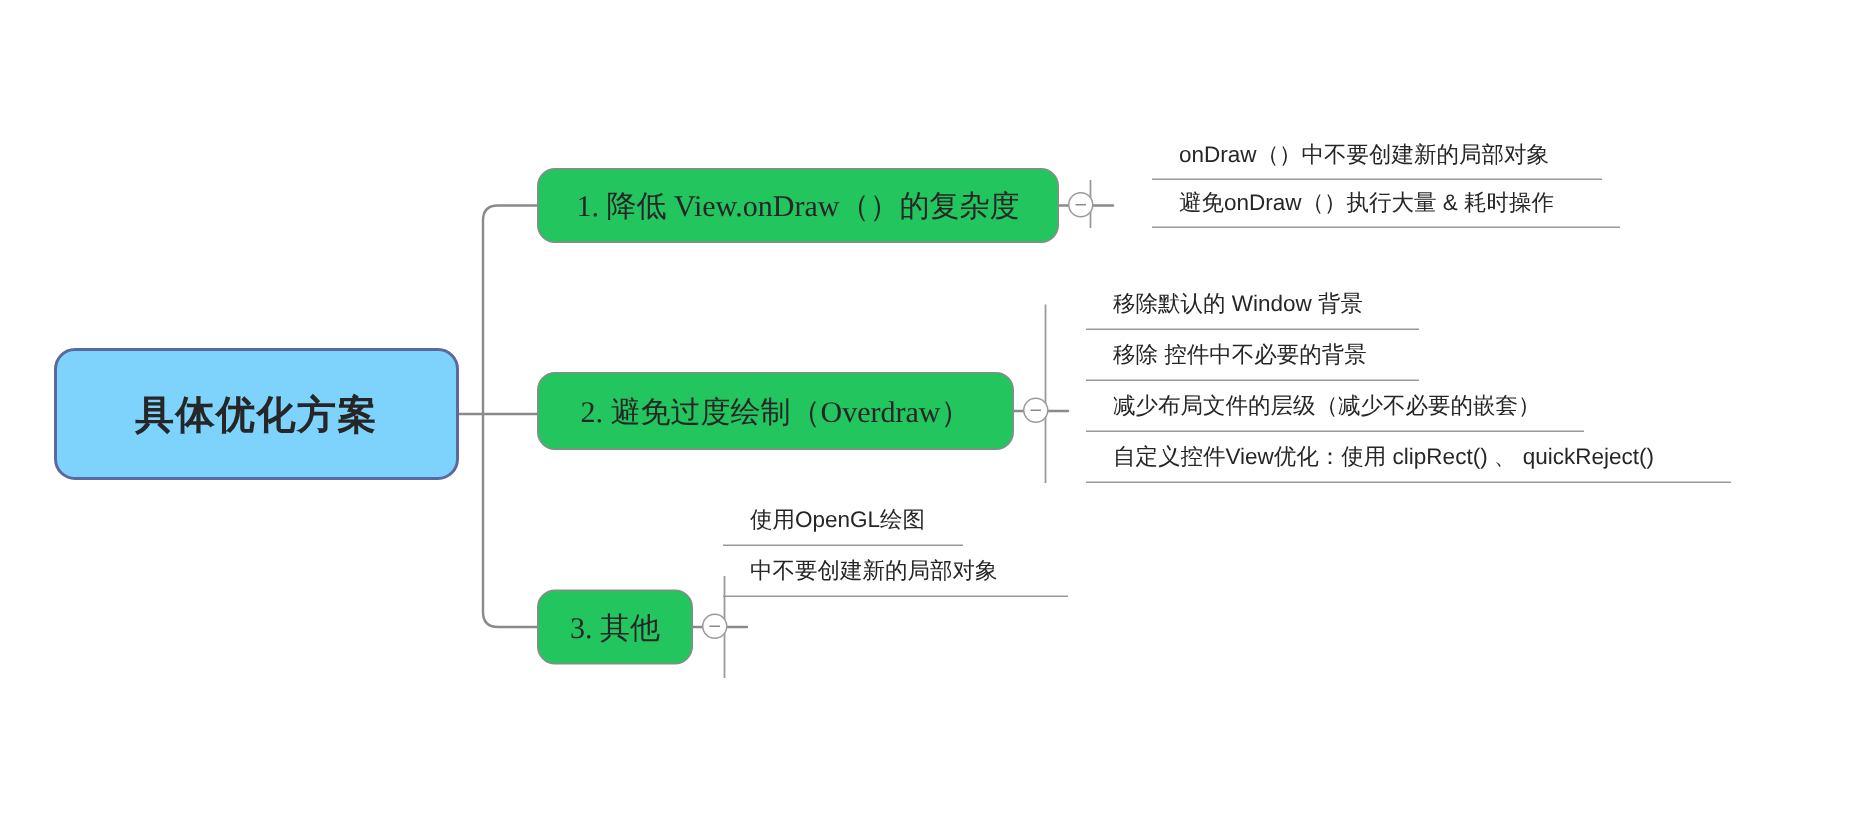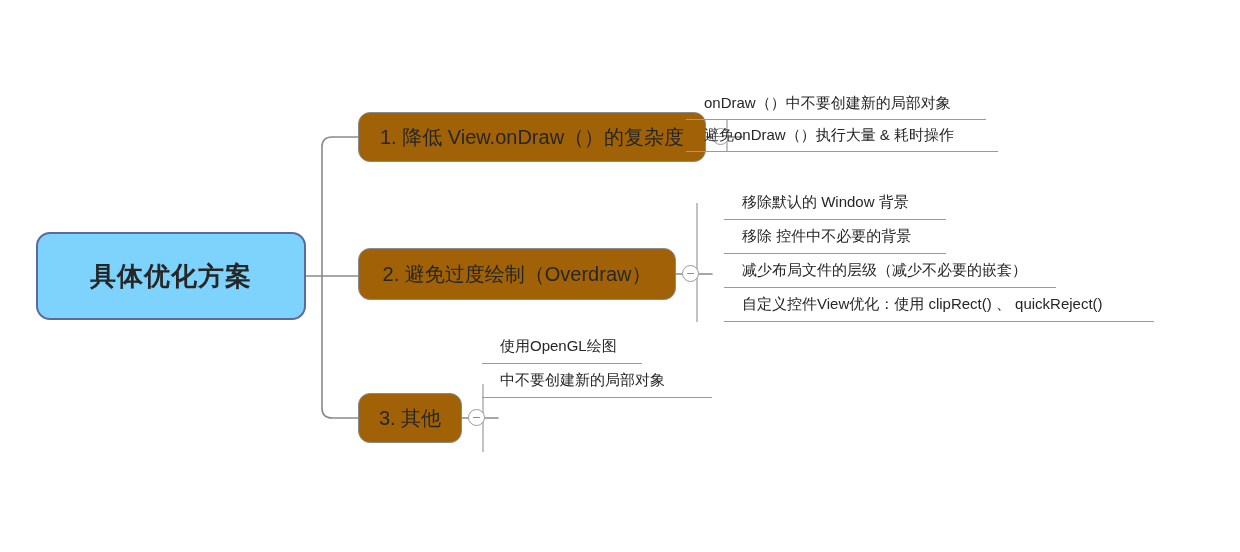--- a/index.html
+++ b/index.html
@@ -49,25 +49,26 @@
     letter-spacing: 1px;
     color: #262626;
   }
 
   
   .branch-node {
     position: absolute;
     box-sizing: border-box;
     border: 1.4px solid #8a8a8a;
     border-radius: 12px;
-    background: #a16207;
+    background: #22c55e;
     display: flex;
     align-items: center;
     justify-content: center;
     padding: 0 14px;
+    font-family: Liberation Serif, serif;
   }
   .branch-label {
     font-size: 20px;
     color: #262626;
     white-space: nowrap;
   }
   #branch-1 { left: 358px; top: 112px; width: 348px; height: 50px; }
   #branch-2 { left: 358px; top: 248px; width: 318px; height: 52px; }
   #branch-3 { left: 358px; top: 393px; width: 104px; height: 50px; }
 
@@ -101,21 +102,21 @@
     box-sizing: border-box;
     display: flex;
     align-items: center;
     white-space: nowrap;
     padding: 0 16px 0 18px;
     font-size: 15px;
     color: #262626;
     border-bottom: 1.2px solid #9a9a9a;
   }
 
-  #leaves-1 { left: 686px; top: 88px; text-align: right; }
+  #leaves-1 { left: 768px; top: 88px; text-align: right; }
   #leaves-1 .leaf { height: 32px; }
   #leaves-1 .l0 { width: 300px; }
   #leaves-1 .l1 { width: 312px; }
 
   #leaves-2 { left: 724px; top: 186px; }
   #leaves-2 .leaf { height: 34px; }
   #leaves-2 .l0 { width: 222px; }
   #leaves-2 .l1 { width: 222px; }
   #leaves-2 .l2 { width: 332px; }
   #leaves-2 .l3 { width: 430px; }

